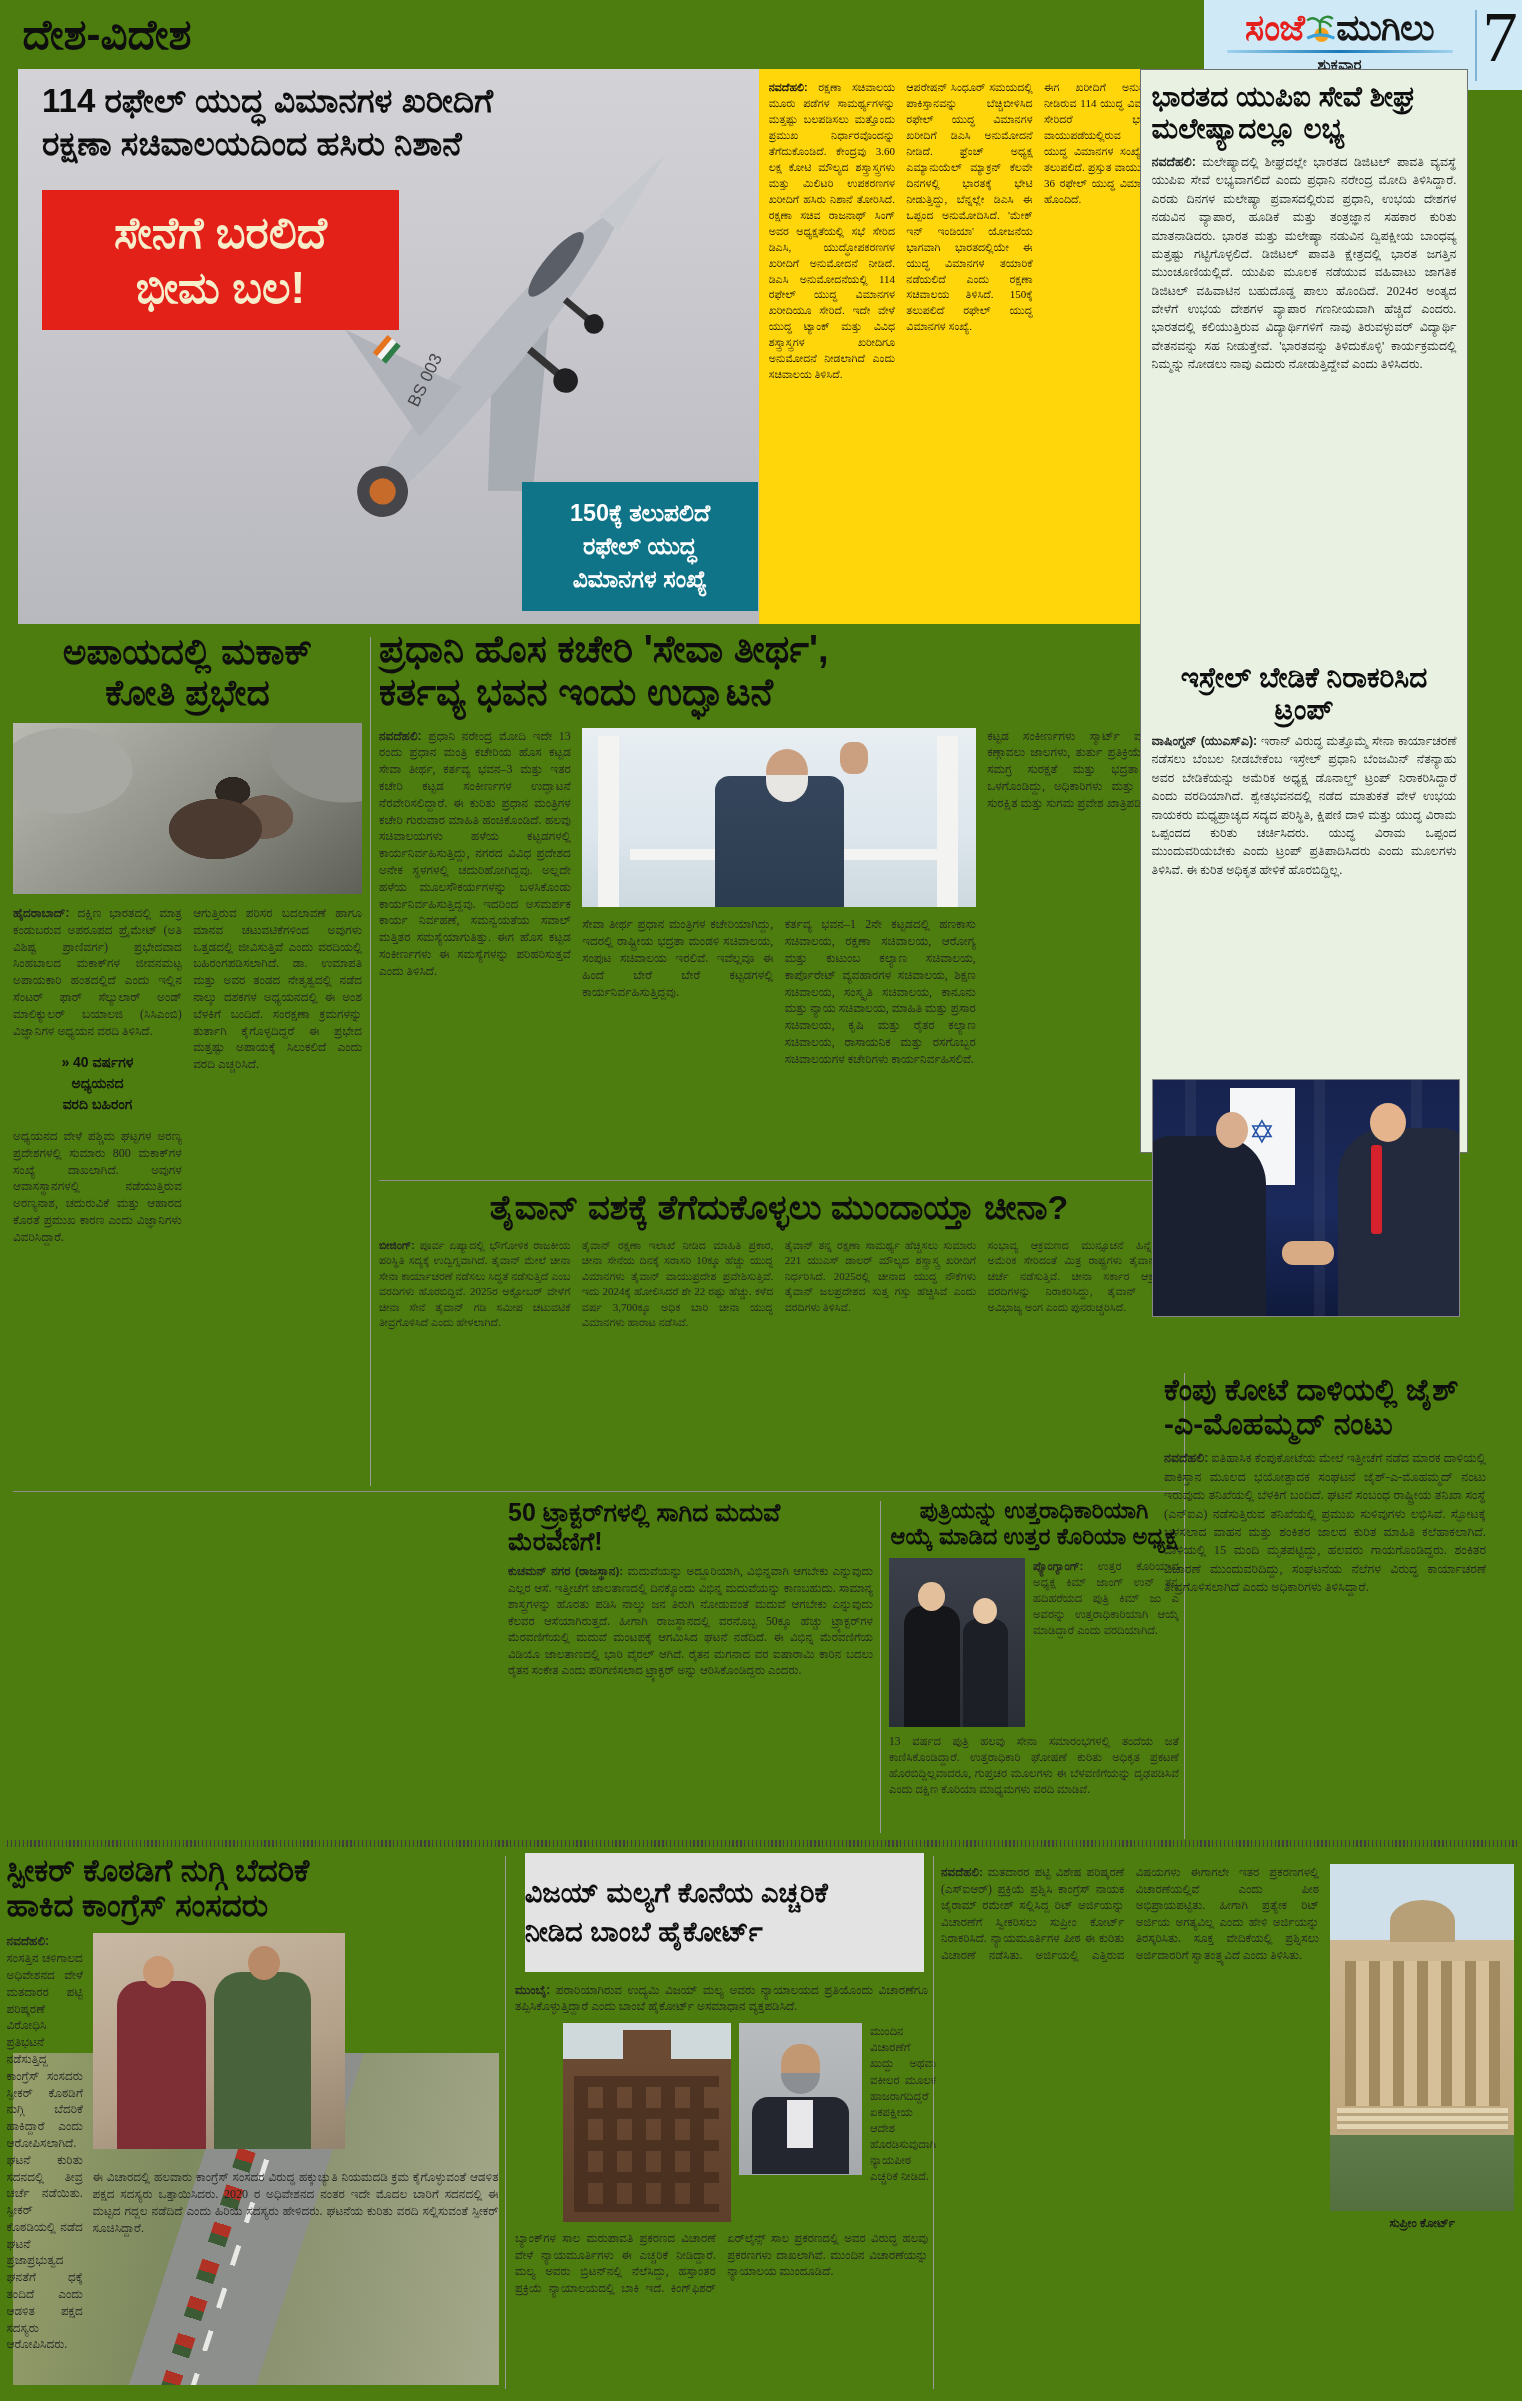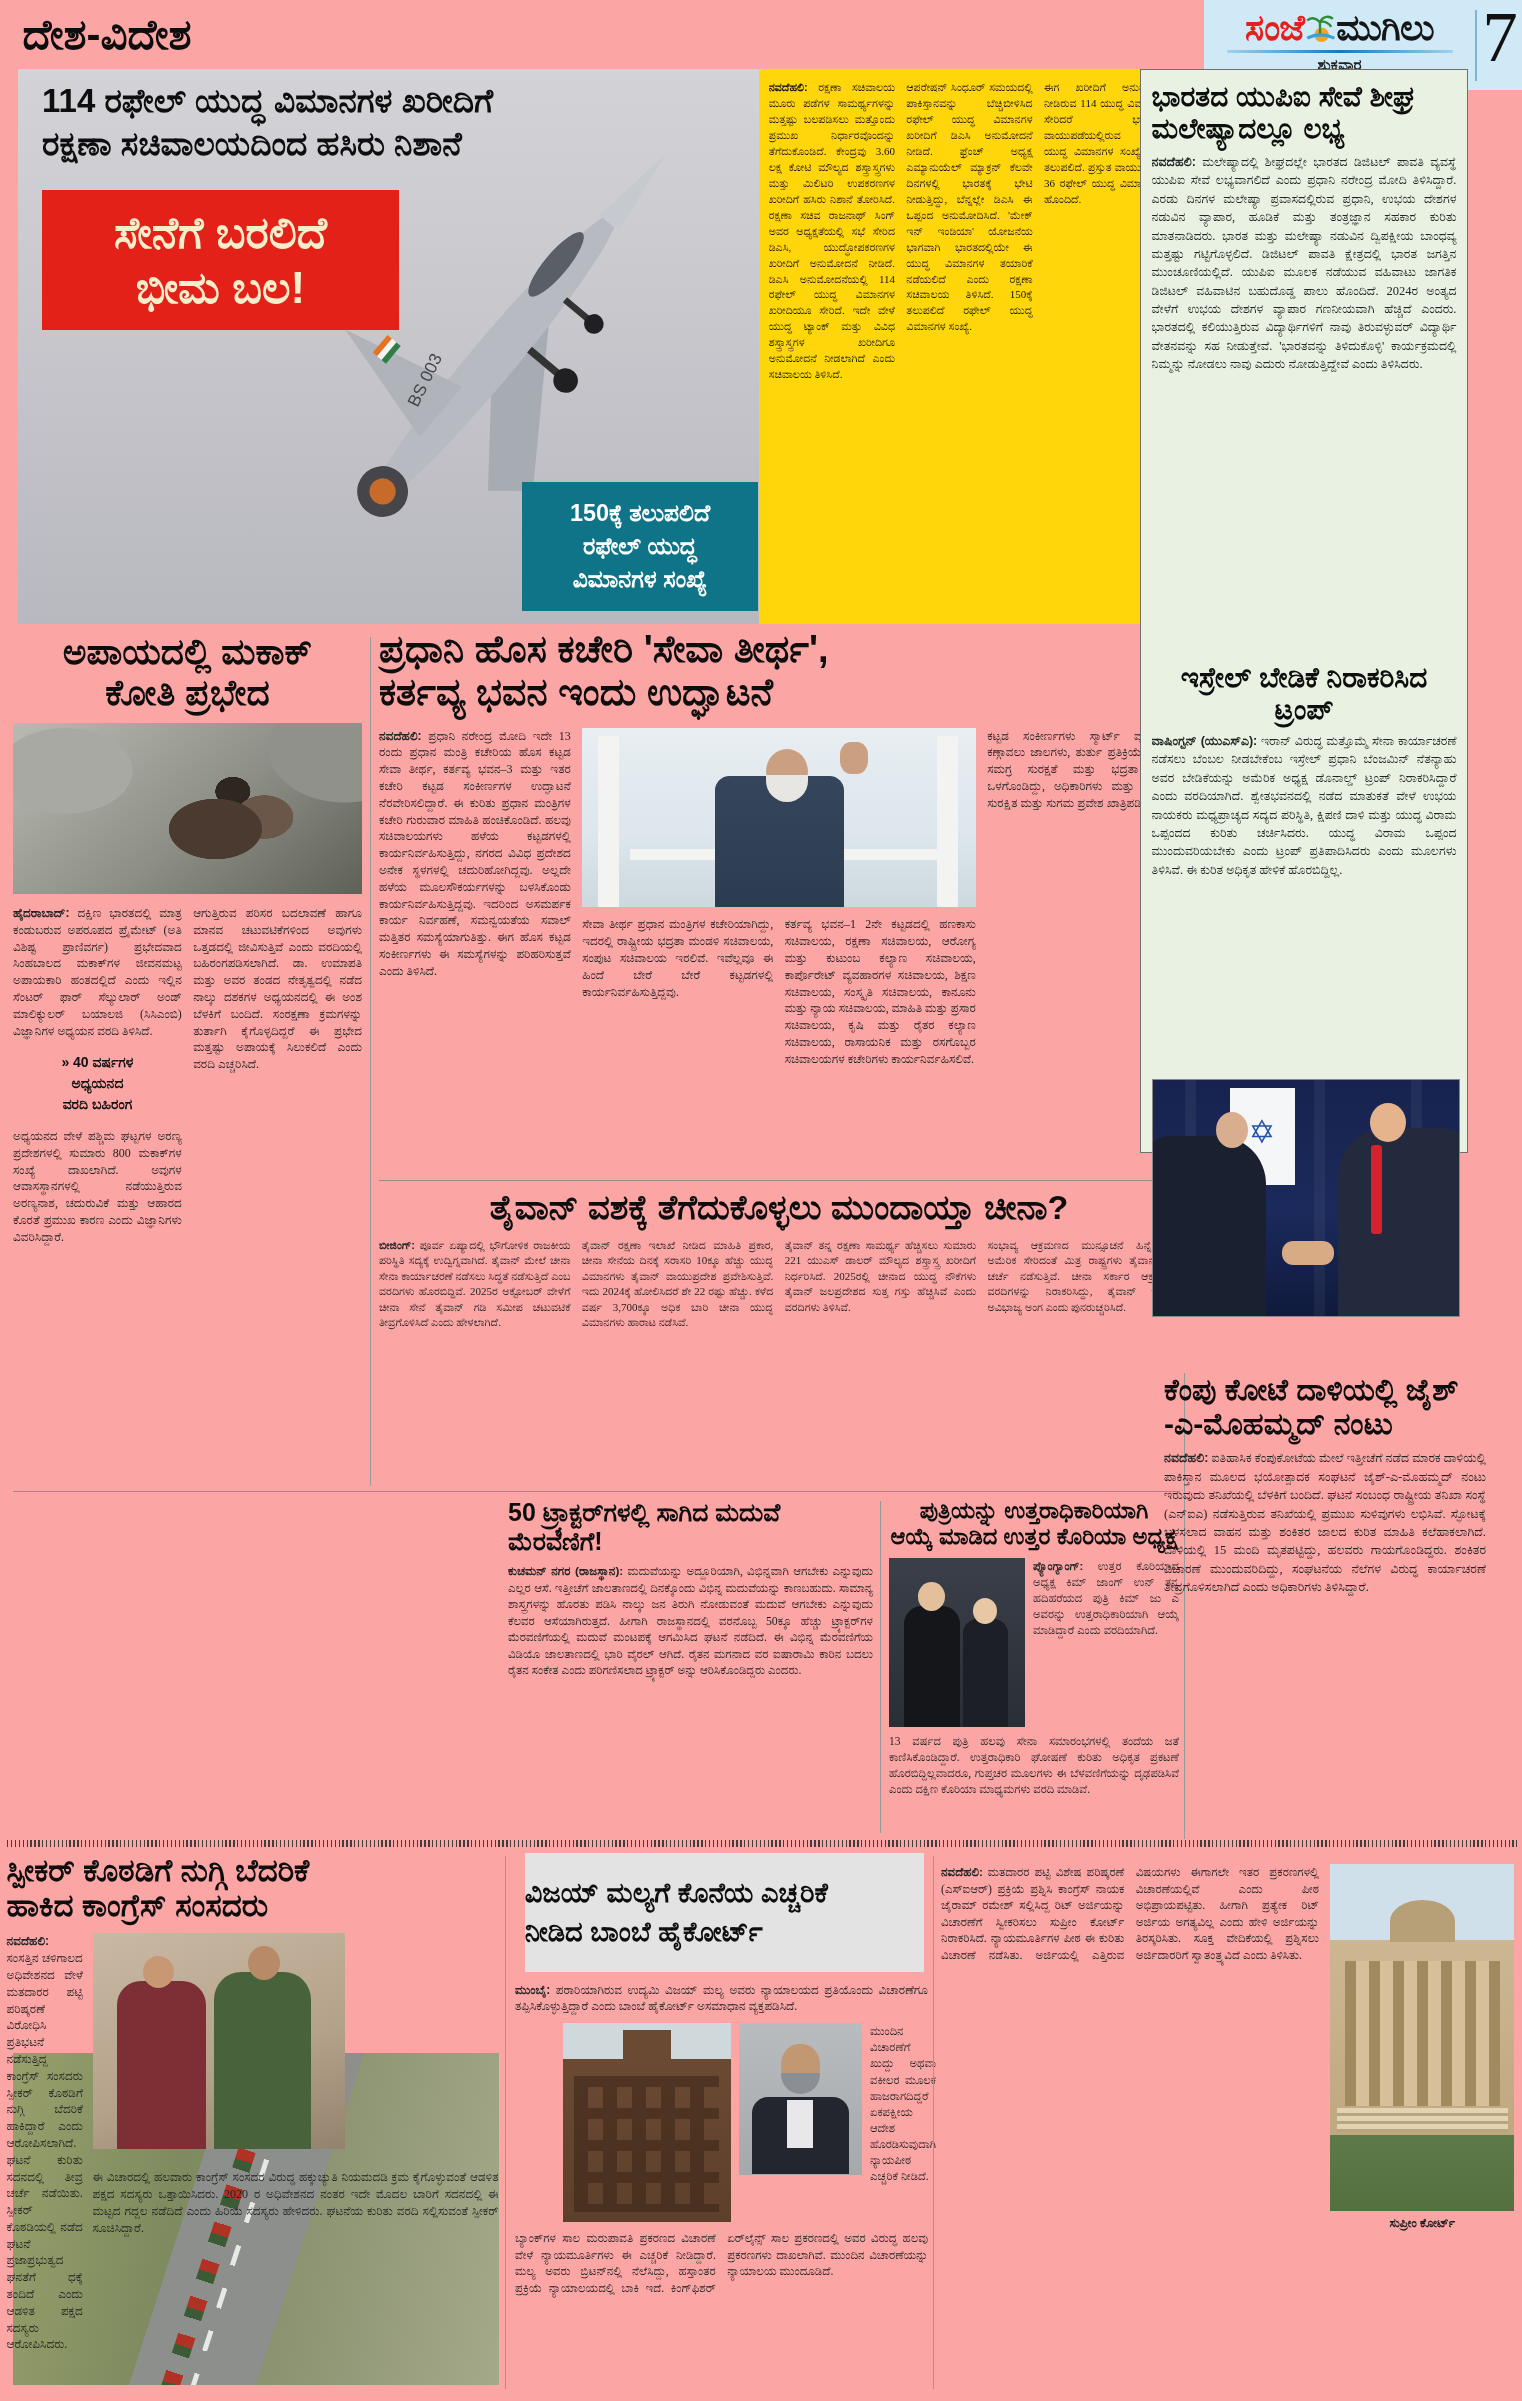--- a/index.html
+++ b/index.html
@@ -1,16 +1,16 @@
 <!DOCTYPE html>
 <html style="font-size:13px"><head>
 <meta charset="utf-8">
 <style>
   html,body{margin:0;padding:0;background:#f2f2f2;}
-  #page{position:relative;width:1523px;height:2401px;background:#fca5a5;overflow:hidden;
+  #page{position:relative;width:1523px;height:2401px;background:#4d7c0f;overflow:hidden;
         font-family:"Liberation Serif",serif;color:#1c1c1c;text-decoration:underline;}
   .abs{position:absolute;}
   .headline{font-family:"Liberation Sans",sans-serif;font-weight:800;color:#0e0e0e;line-height:1.14;}
   .body-text{font-size:12px;line-height:1.4;text-align:justify;color:#242424;}
   .dateline{font-weight:700;font-family:"Liberation Sans",sans-serif;}
   .cols{display:flex;gap:11.3px;}
   .col{flex:1;overflow:hidden;}
   .vrule{position:absolute;width:0.8px;background:#9a9a9a;}
   .hrule{position:absolute;height:0.8px;background:#8f8f8f;}
   .hatch{position:absolute;height:7.3px;

